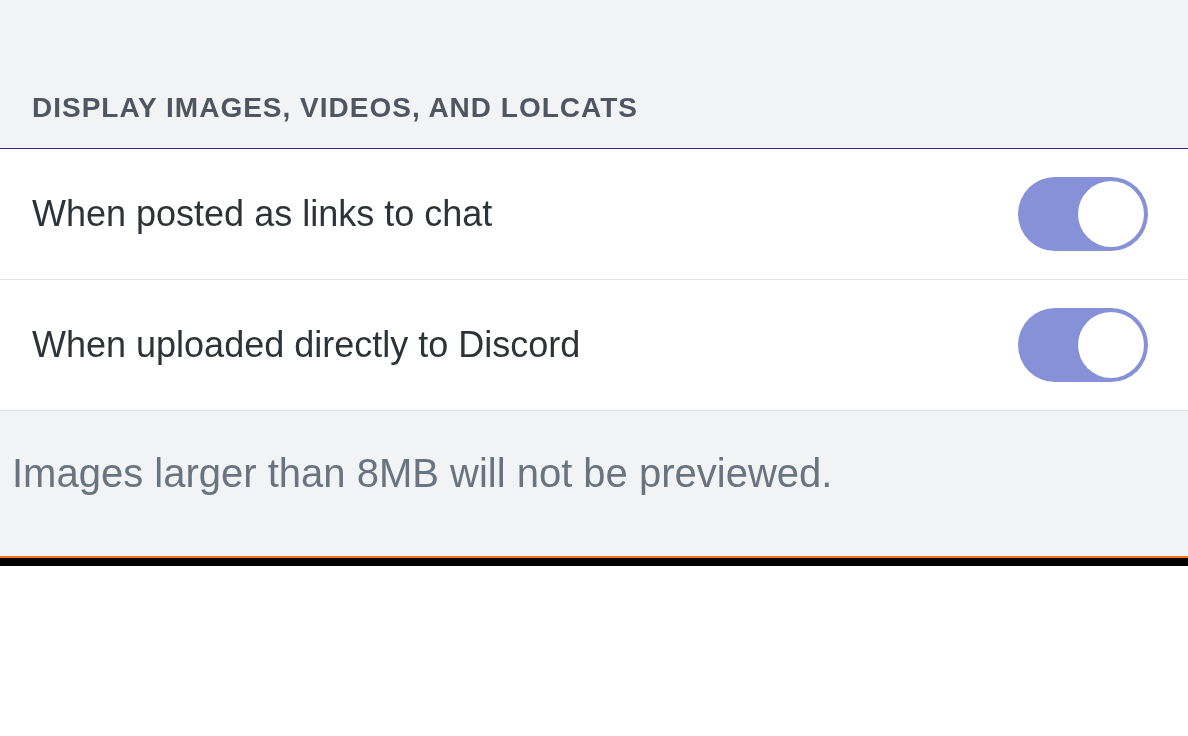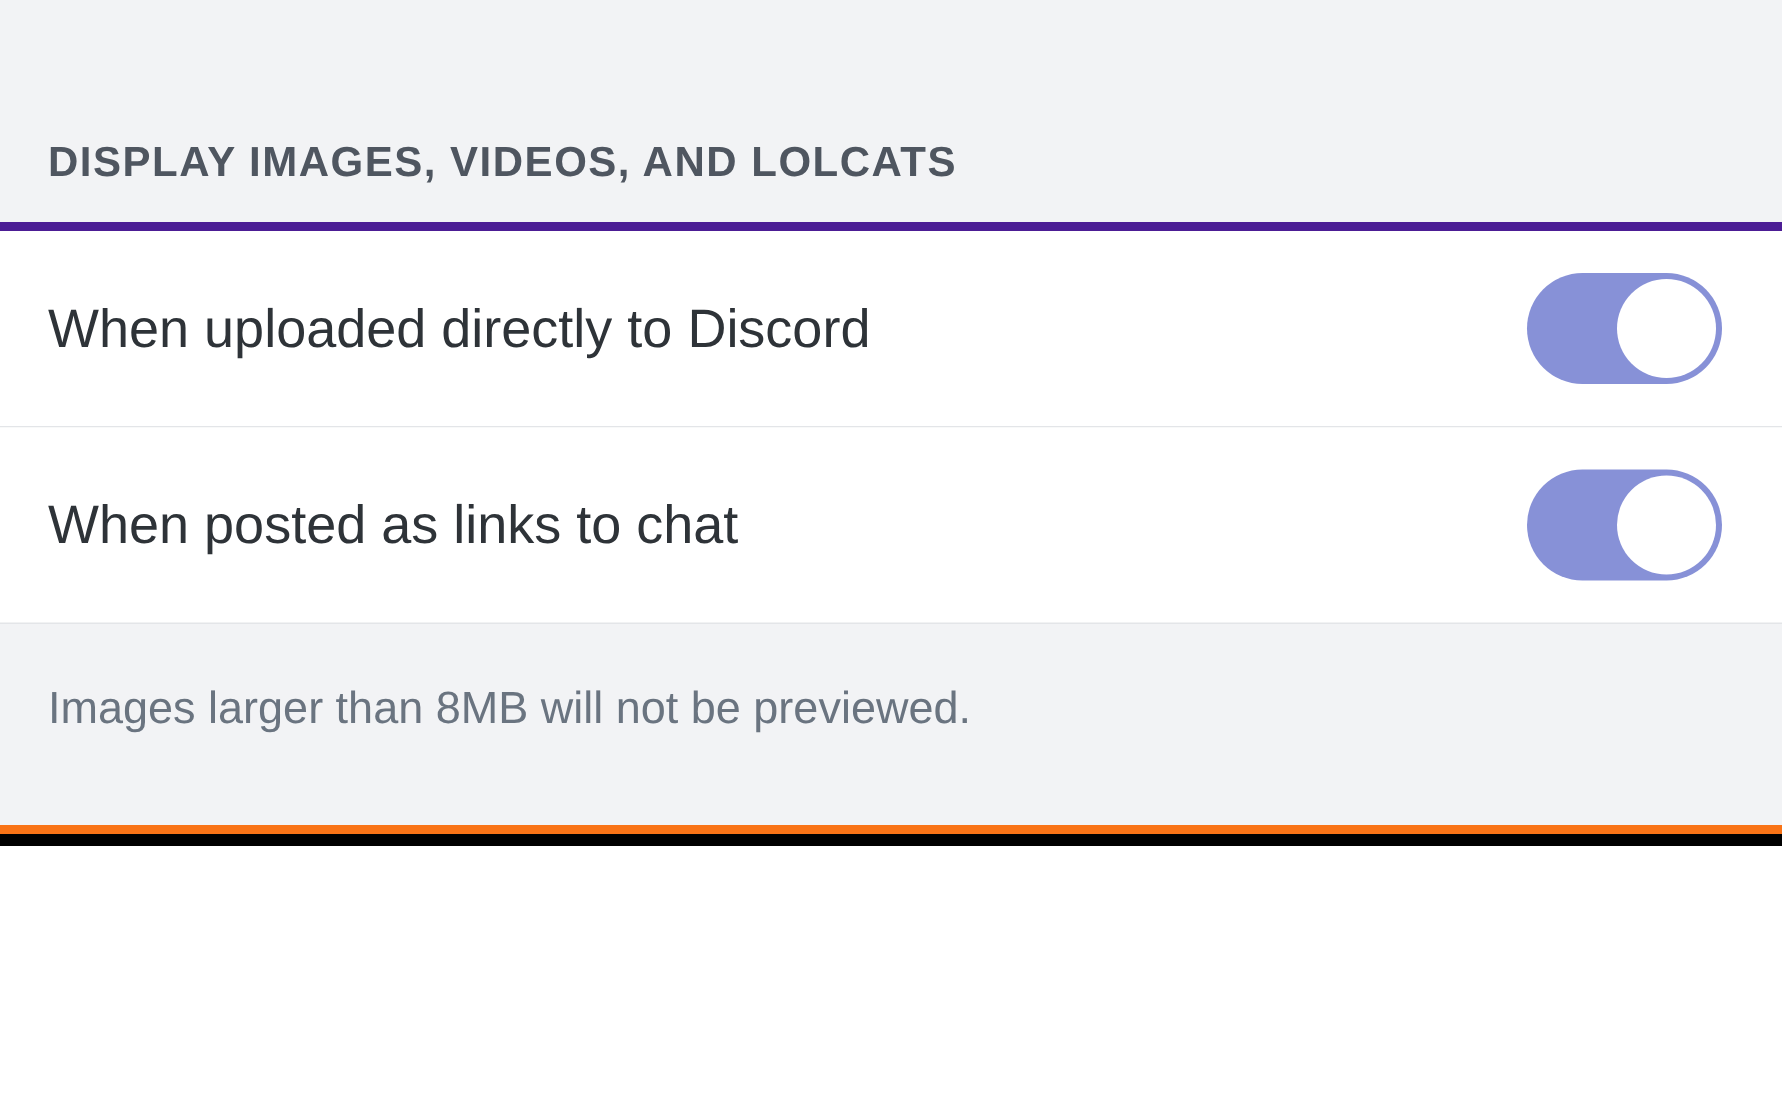--- a/index.html
+++ b/index.html
@@ -17,45 +17,45 @@
     background: #ffffff;
     position: relative;
   }
   .section-header {
     background: #f2f3f5;
     padding: 92px 32px 24px 32px;
     font-size: 28px;
     font-weight: 700;
     letter-spacing: 1px;
     color: #4f5660;
-    border-bottom: 6px solid #4c1d95;
+    border-bottom: 1px solid #4c1d95;
   }
   .setting-row {
     display: flex;
     align-items: center;
     justify-content: space-between;
     background: #ffffff;
     padding: 28px 40px 28px 32px;
     border-bottom: 1px solid #e3e5e8;
   }
   .setting-row.last {
     border-bottom: none;
   }
   .setting-label {
     font-size: 36px;
     font-weight: 400;
     color: #2e3338;
     line-height: 1.3;
   }
   .help-text-block {
     background: #f2f3f5;
-    padding: 40px 32px 60px 32px;
-    font-size: 30px;
+    padding: 40px 32px 60px 12px;
+    font-size: 40px;
     color: #6a7480;
-    border-bottom: 6px solid #f97316;
+    border-bottom: 2px solid #f97316;
   }
   .toggle {
     position: relative;
     width: 130px;
     height: 74px;
     border-radius: 37px;
     background: #8791d7;
     flex-shrink: 0;
   }
   .toggle-knob {
@@ -82,28 +82,28 @@
 </head>
 <body>
 
 <div class="container">
 
   <div class="section-header">
     <span>DISPLAY IMAGES, VIDEOS, AND LOLCATS</span>
   </div>
 
   <div class="setting-row">
-    <div class="setting-label">When uploaded directly to Discord</div>
+    <div class="setting-label">When posted as links to chat</div>
     <div class="toggle">
       <div class="toggle-knob"></div>
     </div>
   </div>
 
   <div class="setting-row">
-    <div class="setting-label">When posted as links to chat</div>
+    <div class="setting-label">When uploaded directly to Discord</div>
     <div class="toggle">
       <div class="toggle-knob"></div>
     </div>
   </div>
 
   <div class="help-text-block">
     <span>Images larger than 8MB will not be previewed.</span>
   </div>
 
 

